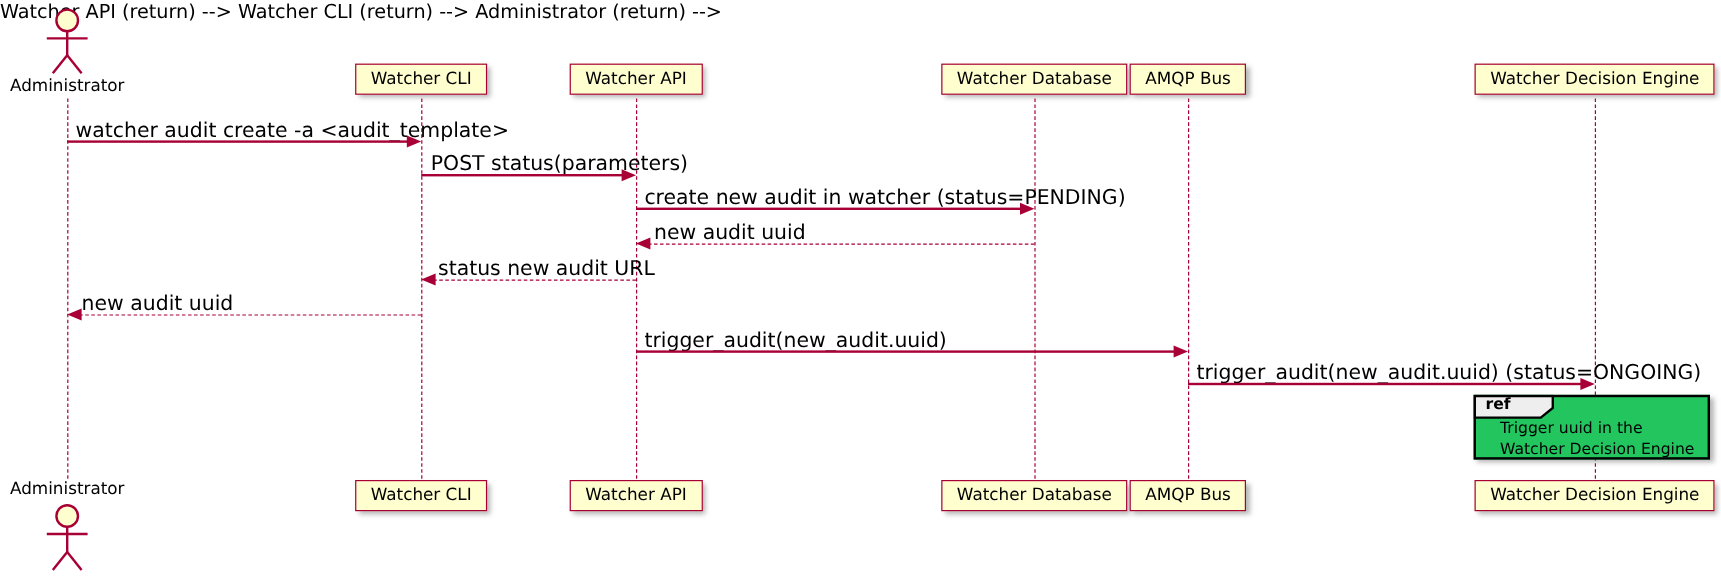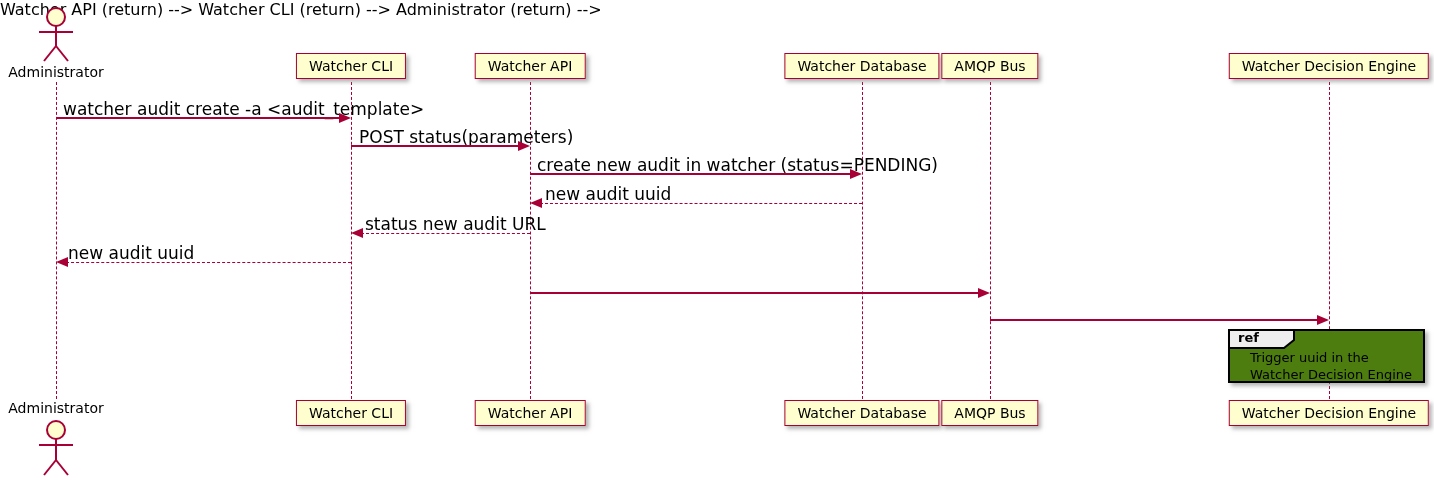--- a/index.html
+++ b/index.html
@@ -68,21 +68,21 @@
   .arr-l {
     position: absolute; width: 0; height: 0;
     border-top: 5px solid transparent;
     border-bottom: 5px solid transparent;
     border-right: 12px solid #A80036;
   }
 
   
   .ref-box {
     position: absolute;
-    background: #4d7c0f;
+    background: #22c55e;
     border: 2px solid #000000;
     box-shadow: 3px 3px 4px rgba(120,120,120,0.55);
     box-sizing: border-box;
   }
   .ref-tab { position: absolute; left: -2px; top: -2px; }
   .ref-keyword {
     position: absolute; left: 10px; top: 1px;
     font-size: 13px; font-weight: bold;
   }
   .ref-body {
@@ -156,24 +156,26 @@
   <span class="msg-label" style="left:365px; top:214px">status new audit URL</span>
   <div class="line-dashed" style="left:361px; top:233px; width:169px"></div>
   <div class="arr-l" style="left:351px; top:228px"></div>
 
    Administrator (return) --&gt;
   <span class="msg-label" style="left:68px; top:243px">new audit uuid</span>
   <div class="line-dashed" style="left:66px; top:262px; width:285px"></div>
   <div class="arr-l" style="left:56px; top:257px"></div>
 
   
+  <span class="msg-label" style="left:537px; top:274px">trigger_audit(new_audit.uuid)</span>
   <div class="line-solid" style="left:530px; top:292px; width:450px"></div>
   <div class="arr-r" style="left:978px; top:288px"></div>
 
   
+  <span class="msg-label" style="left:997px; top:301px">trigger_audit(new_audit.uuid) (status=ONGOING)</span>
   <div class="line-solid" style="left:990px; top:319px; width:329px"></div>
   <div class="arr-r" style="left:1317px; top:315px"></div>
 
   
   <div class="ref-box" style="left:1228px; top:329px; width:197px; height:54px">
     <div class="ref-tab">
       <svg width="70" height="21" viewBox="0 0 70 21">
         <polygon points="1,1 66,1 66,11 56,19 1,19" fill="#EEEEEE" stroke="#000000" stroke-width="2"></polygon>
       </svg>
       <span class="ref-keyword">ref</span>

